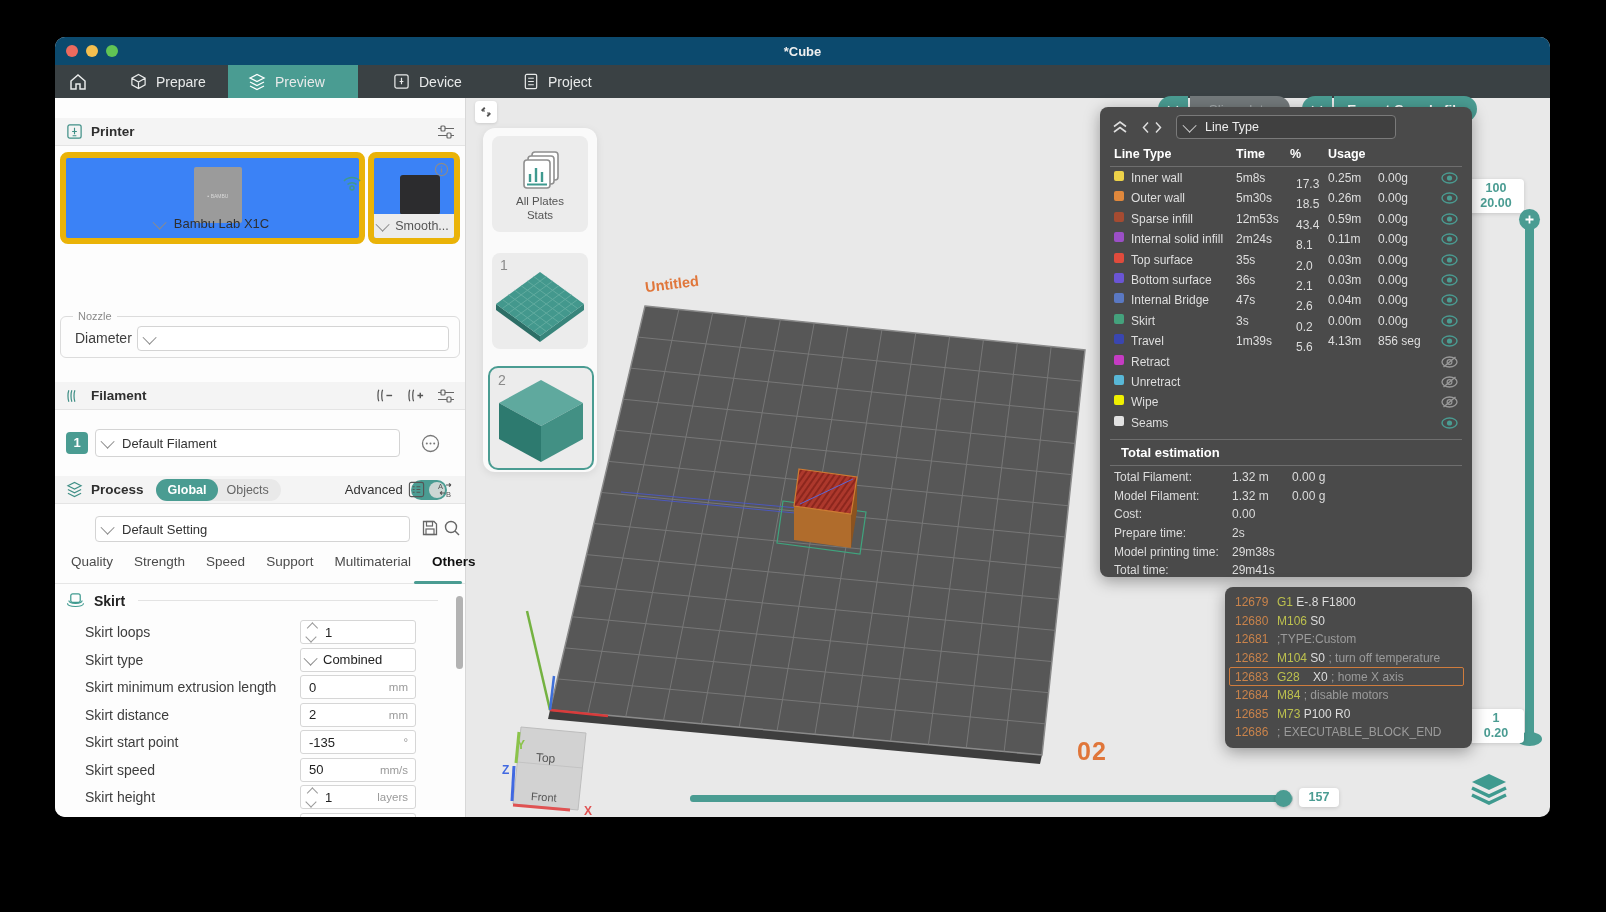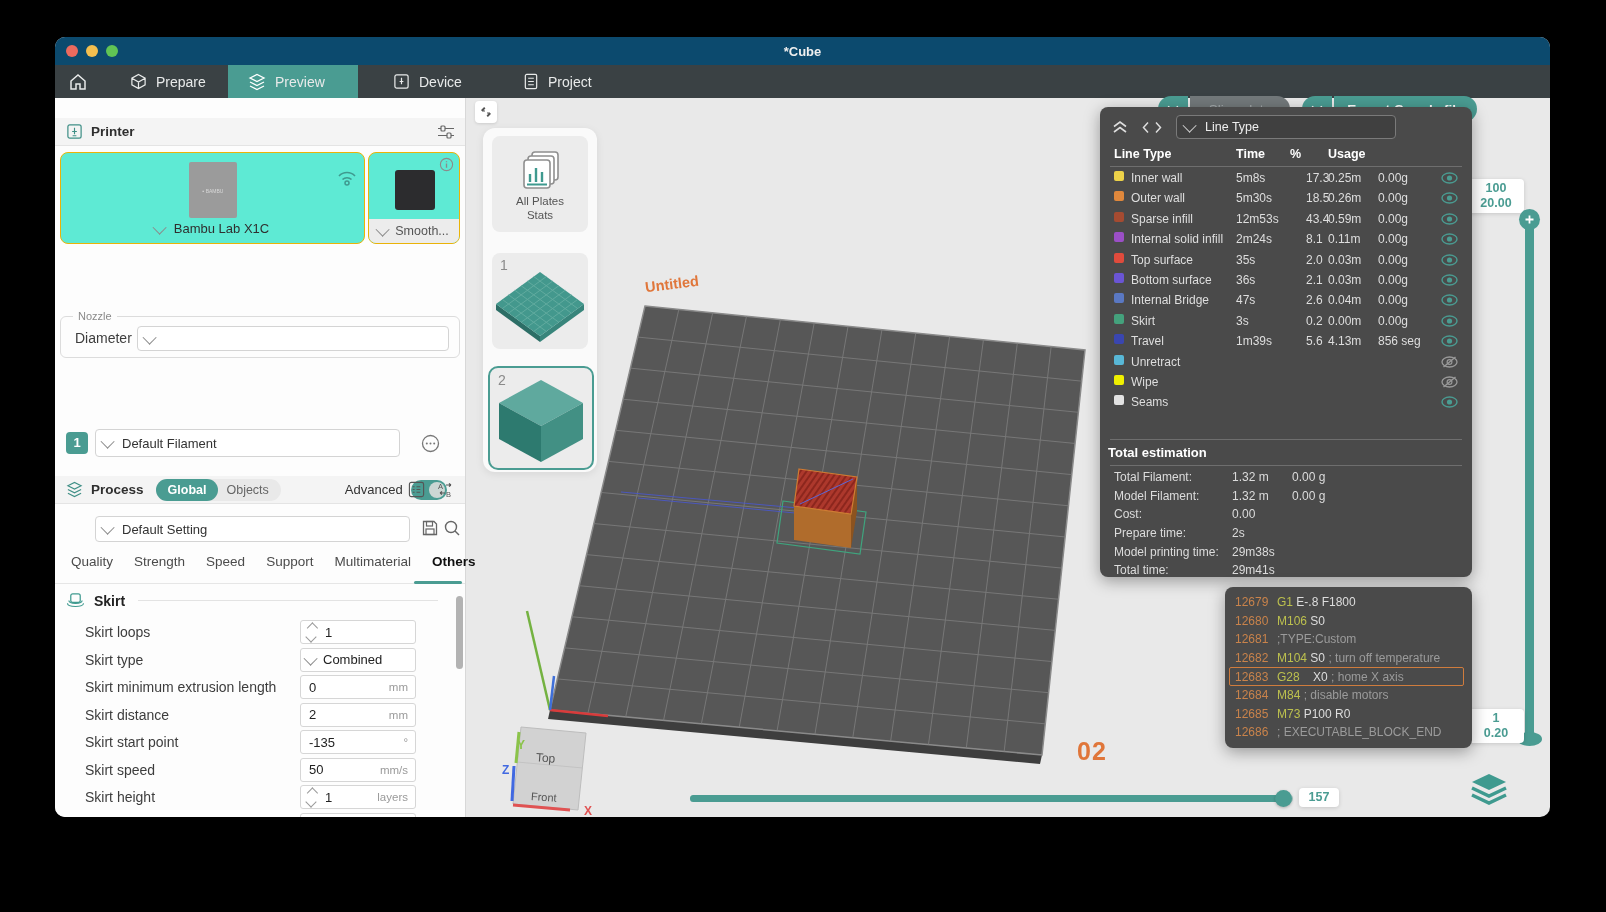--- a/index.html
+++ b/index.html
@@ -20,21 +20,21 @@
   .navtab svg{flex:0 0 auto;}
   .actbtn{height:26px;top:31px;border-radius:13px;display:flex;align-items:center;justify-content:center;
           font-size:13.5px;}
   .chevbtn{width:30px;background:#4a9c92;border-radius:13px 0 0 13px;}
   
   #sidebar{left:0;top:61px;width:410px;height:719px;background:#fdfdfd;border-right:1px solid #d8d8d8;}
   .secbar{left:0;width:410px;height:28px;background:#f4f4f4;border-bottom:1px solid #e4e4e4;
           display:flex;align-items:center;padding-left:11px;box-sizing:border-box;gap:8px;}
   .secbar .sectitle{font-size:13.5px;color:#2f2f2f;font-weight:bold;}
   .secicons{position:absolute;right:10px;display:flex;gap:12px;align-items:center;}
-  .card{background:#5eead4;border:1px solid #eab308;border-radius:8px;box-sizing:border-box;}
+  .card{background:#3b82f6;border:6px solid #eab308;border-radius:8px;box-sizing:border-box;}
   .selbox{border:1px solid #d4d4d4;border-radius:4px;background:#fff;display:flex;align-items:center;
           box-sizing:border-box;font-size:13px;color:#333;gap:8px;padding:0 8px;}
   .chev{width:9px;height:9px;border-left:1.6px solid #8b8b8b;border-bottom:1.6px solid #8b8b8b;
         transform:rotate(-45deg) translateY(-2px);flex:0 0 auto;}
   .pill{display:flex;background:#e9e9e9;border-radius:12px;height:22px;align-items:center;font-size:12.5px;}
   .pill .on{background:#4a9c92;color:#fff;border-radius:12px;padding:0 12px;height:22px;display:flex;align-items:center;font-weight:bold;}
   .pill .off{color:#666;padding:0 12px 0 8px;}
   .toggle{width:36px;height:20px;border-radius:10px;background:#4a9c92;position:relative;}
   .toggle .knob{position:absolute;right:2px;top:2px;width:16px;height:16px;border-radius:50%;background:#ccd7d4;}
   .ptab{font-size:13.5px;color:#4b4b4b;margin-right:21px;cursor:pointer;}
@@ -47,21 +47,21 @@
   .spin i{width:7px;height:7px;border-left:1.4px solid #9a9a9a;border-bottom:1.4px solid #9a9a9a;display:block;}
   .spin .up{transform:rotate(135deg) translate(-1px,-1px);}
   .spin .dn{transform:rotate(-45deg);}
   
   .darkpanel{background:#4a4a4a;border-radius:8px;box-shadow:0 4px 16px rgba(0,0,0,.35);color:#e3e3e3;}
   #linetype-panel{left:1045px;top:70px;width:372px;height:470px;}
   .lt-colhead{position:absolute;font-size:12.5px;font-weight:bold;color:#fff;}
   .ltrow{position:relative;height:20.4px;font-size:12px;color:#dedede;}
   .ltrow span{position:absolute;top:2px;}
   .sw{position:absolute;left:14px;top:5px;width:10px;height:10px;border-radius:2px;}
-  .c-name{left:31px;} .c-time{left:136px;} .c-pct{left:206px;} .c-len{left:228px;} .c-wt{left:278px;}
+  .c-name{left:31px;} .c-time{left:136px;} .c-pct{left:196px;margin-top:6px;} .c-len{left:228px;} .c-wt{left:278px;}
   .c-eye{left:341px;top:3px !important;}
   .divider{position:absolute;left:10px;right:10px;height:1px;background:#6e6e6e;}
   .totrow{position:relative;height:18.7px;font-size:12px;color:#dcdcdc;}
   .totrow span{position:absolute;top:1px;}
   .t-label{left:14px;} .t-v1{left:132px;} .t-v2{left:192px;}
   
   #gcode-panel{left:1170px;top:550px;width:247px;height:161px;padding-top:6px;box-sizing:border-box;}
   .gline{position:relative;height:18.6px;font-size:12px;white-space:nowrap;display:flex;align-items:center;}
   .gno{display:inline-block;width:42px;text-align:left;padding-left:10px;color:#c9834b;flex:0 0 auto;}
   .gcmd{color:#bcc04e;} .gparam{color:#dddddd;} .gcomment{color:#9b9b9b;}
@@ -177,20 +177,41 @@
     </div>
     <fieldset class="abs" style="left:5px;top:212px;width:398px;height:46px;border:1px solid #dcdcdc;border-radius:6px;margin:0;padding:0;">
       <legend style="margin-left:12px;padding:0 5px;font-size:11px;color:#8a8a8a;">Nozzle</legend>
       <span class="frow-label abs" style="left:14px;top:8px;">Diameter</span>
       <div class="selbox abs" style="left:76px;top:4px;width:312px;height:25px;">
         <span class="chev"></span>
         <span></span>
       </div>
     </fieldset>
 
+    <div class="secbar abs" style="top:284px;">
+      <svg width="17" height="16" viewBox="0 0 18 16">
+            <path d="M3 2 C1.8 5 1.8 11 3 14 M6.2 2 C5 5 5 11 6.2 14 M9.4 2 C8.2 5 8.2 11 9.4 14" fill="none" stroke="#3f8f86" stroke-width="1.3"></path>
+          </svg>
+      <span class="sectitle">Filament</span>
+      <span class="secicons">
+        <svg width="19" height="15" viewBox="0 0 20 15">
+              <path d="M4 1.5 C2.8 4 2.8 11 4 13.5 M8 1.5 C6.8 4 6.8 11 8 13.5" fill="none" stroke="#555" stroke-width="1.3"></path>
+              <path d="M12 7.5 H18" stroke="#555" stroke-width="1.5"></path>
+            </svg>
+        <svg width="19" height="15" viewBox="0 0 20 15">
+              <path d="M4 1.5 C2.8 4 2.8 11 4 13.5 M8 1.5 C6.8 4 6.8 11 8 13.5" fill="none" stroke="#555" stroke-width="1.3"></path>
+              <path d="M12 7.5 H18 M15 4.5 V10.5" stroke="#555" stroke-width="1.5"></path>
+            </svg>
+        <svg width="18" height="16" viewBox="0 0 18 16">
+              <path d="M1 4.5 H17 M1 11.5 H17" stroke="#666" stroke-width="1.2"></path>
+              <rect x="4" y="2" width="4" height="5" rx="1" fill="#f4f4f4" stroke="#666" stroke-width="1.2"></rect>
+              <rect x="10" y="9" width="4" height="5" rx="1" fill="#f4f4f4" stroke="#666" stroke-width="1.2"></rect>
+            </svg>
+      </span>
+    </div>
     <div class="abs" style="left:11px;top:334px;width:22px;height:22px;background:#4a9c92;border-radius:4px;color:#fff;font-size:13px;font-weight:bold;text-align:center;line-height:22px;"><span>1</span></div>
     <div class="selbox abs" style="left:40px;top:331px;width:305px;height:28px;">
       <span class="chev"></span>
       <span>Default Filament</span>
     </div>
     <svg class="abs" style="left:366px;top:336px;" width="19" height="19" viewBox="0 0 19 19">
       <circle cx="9.5" cy="9.5" r="8" fill="none" stroke="#777" stroke-width="1.3"></circle>
       <circle cx="5.8" cy="9.5" r="1" fill="#777"></circle>
           <circle cx="9.5" cy="9.5" r="1" fill="#777"></circle>
           <circle cx="13.2" cy="9.5" r="1" fill="#777"></circle>
@@ -590,20 +611,33 @@
             <span class="c-time">1m39s</span>
             <span class="c-pct">5.6</span>
             <span class="c-len">4.13m</span>
             <span class="c-wt">856 seg</span>
             <span class="c-eye"><svg width="17" height="12" viewBox="0 0 17 12">
                 <ellipse cx="8.5" cy="6" rx="7.5" ry="5" fill="none" stroke="#4a9c92" stroke-width="1.4"></ellipse>
                 <circle cx="8.5" cy="6" r="2.6" fill="#4a9c92"></circle>
               </svg></span>
           </div>
           <div class="ltrow">
+            <span class="sw" style="background:#C53BC3"></span>
+            <span class="c-name">Retract</span>
+            <span class="c-time"></span>
+            <span class="c-pct"></span>
+            <span class="c-len"></span>
+            <span class="c-wt"></span>
+            <span class="c-eye"><svg width="17" height="12" viewBox="0 0 17 12">
+                <ellipse cx="8.5" cy="6" rx="7.5" ry="5" fill="none" stroke="#9a9a9a" stroke-width="1.3"></ellipse>
+                <circle cx="8.5" cy="6" r="2.4" fill="none" stroke="#9a9a9a" stroke-width="1.2"></circle>
+                <line x1="2.5" y1="11" x2="14.5" y2="1" stroke="#9a9a9a" stroke-width="1.3"></line>
+              </svg></span>
+          </div>
+          <div class="ltrow">
             <span class="sw" style="background:#58B7D6"></span>
             <span class="c-name">Unretract</span>
             <span class="c-time"></span>
             <span class="c-pct"></span>
             <span class="c-len"></span>
             <span class="c-wt"></span>
             <span class="c-eye"><svg width="17" height="12" viewBox="0 0 17 12">
                 <ellipse cx="8.5" cy="6" rx="7.5" ry="5" fill="none" stroke="#9a9a9a" stroke-width="1.3"></ellipse>
                 <circle cx="8.5" cy="6" r="2.4" fill="none" stroke="#9a9a9a" stroke-width="1.2"></circle>
                 <line x1="2.5" y1="11" x2="14.5" y2="1" stroke="#9a9a9a" stroke-width="1.3"></line>
@@ -629,21 +663,21 @@
             <span class="c-pct"></span>
             <span class="c-len"></span>
             <span class="c-wt"></span>
             <span class="c-eye"><svg width="17" height="12" viewBox="0 0 17 12">
                 <ellipse cx="8.5" cy="6" rx="7.5" ry="5" fill="none" stroke="#4a9c92" stroke-width="1.4"></ellipse>
                 <circle cx="8.5" cy="6" r="2.6" fill="#4a9c92"></circle>
               </svg></span>
           </div>
         </div>
     <div class="divider" style="top:332px;"></div>
-    <div class="abs" style="left:8px;top:338px;font-size:13px;font-weight:bold;color:#fff;text-align:center;">Total estimation</div>
+    <div class="abs" style="left:21px;top:338px;font-size:13px;font-weight:bold;color:#fff;text-align:center;">Total estimation</div>
     <div class="divider" style="top:358px;"></div>
     <div class="abs" style="left:0;top:362px;width:100%;">
           <div class="totrow">
             <span class="t-label">Total Filament:</span>
             <span class="t-v1">1.32 m</span>
             <span class="t-v2">0.00 g</span>
           </div>
           <div class="totrow">
             <span class="t-label">Model Filament:</span>
             <span class="t-v1">1.32 m</span>

